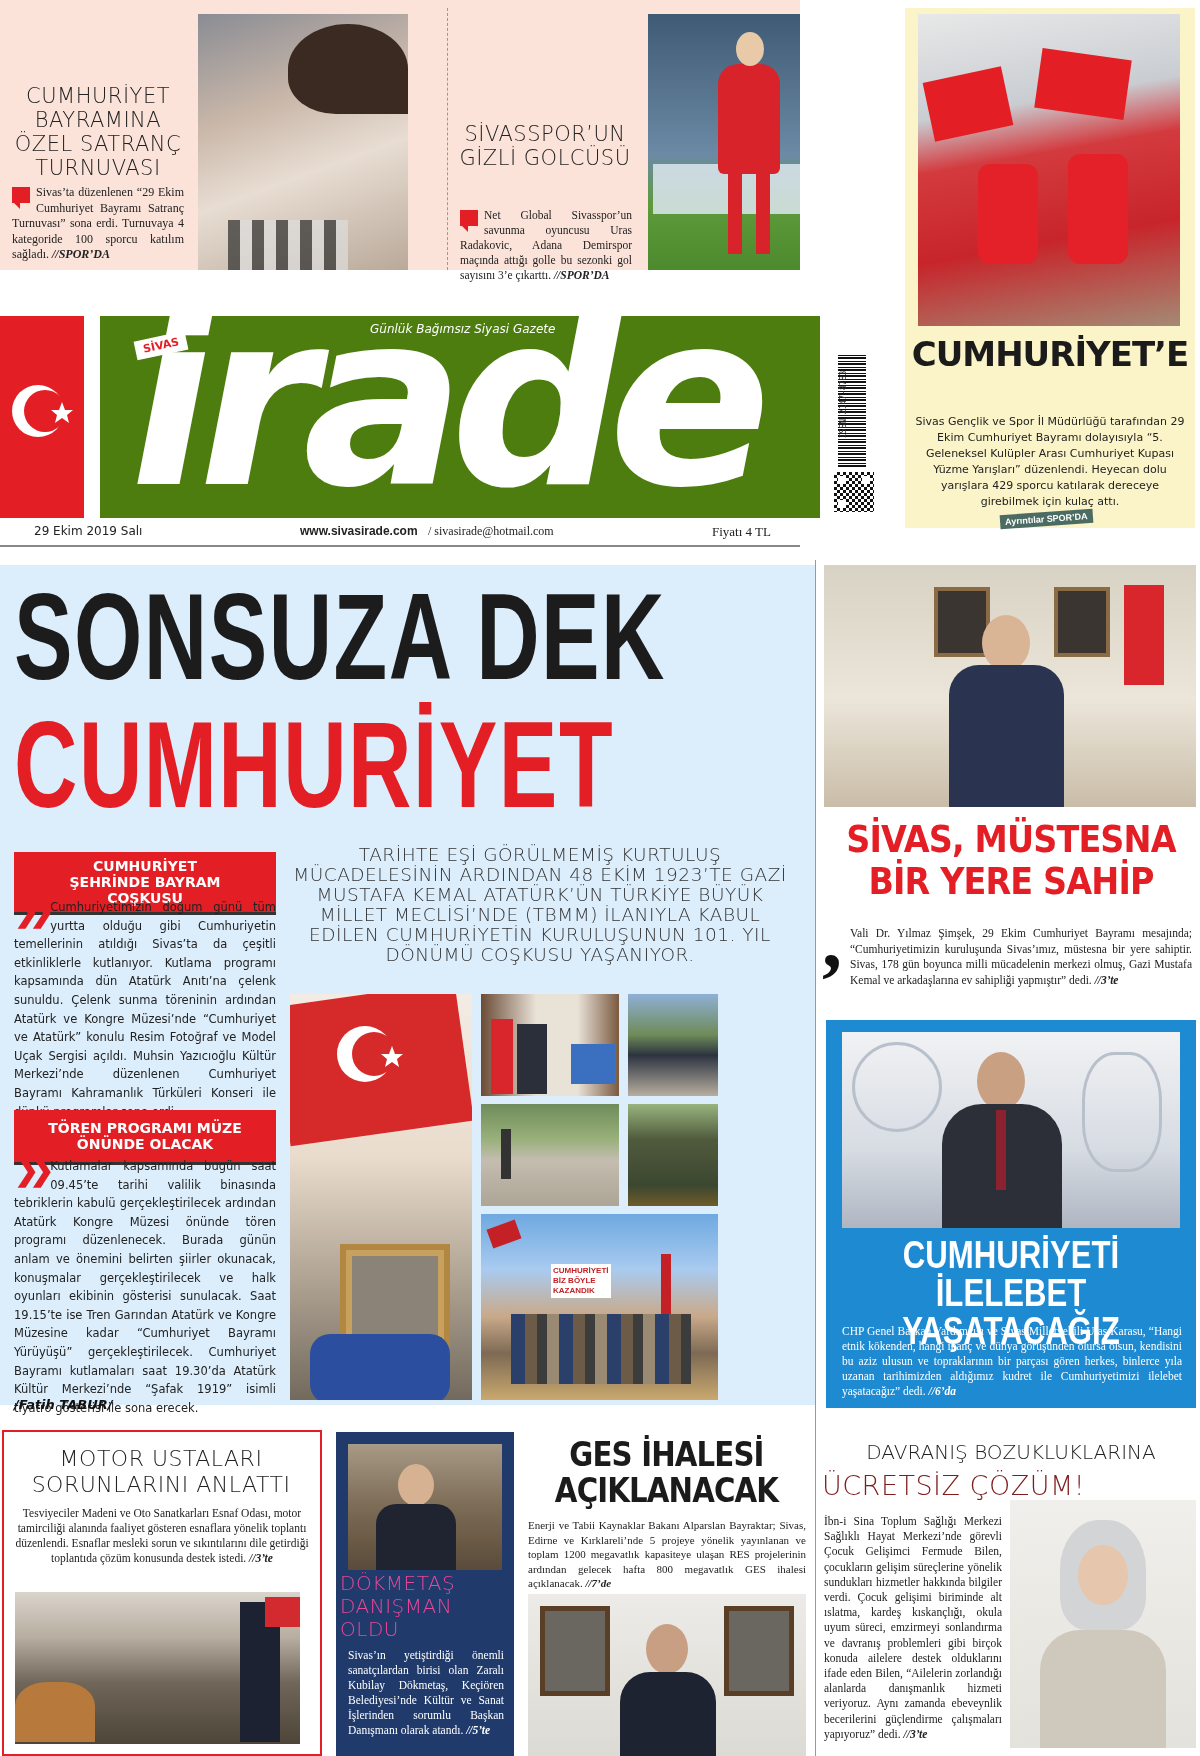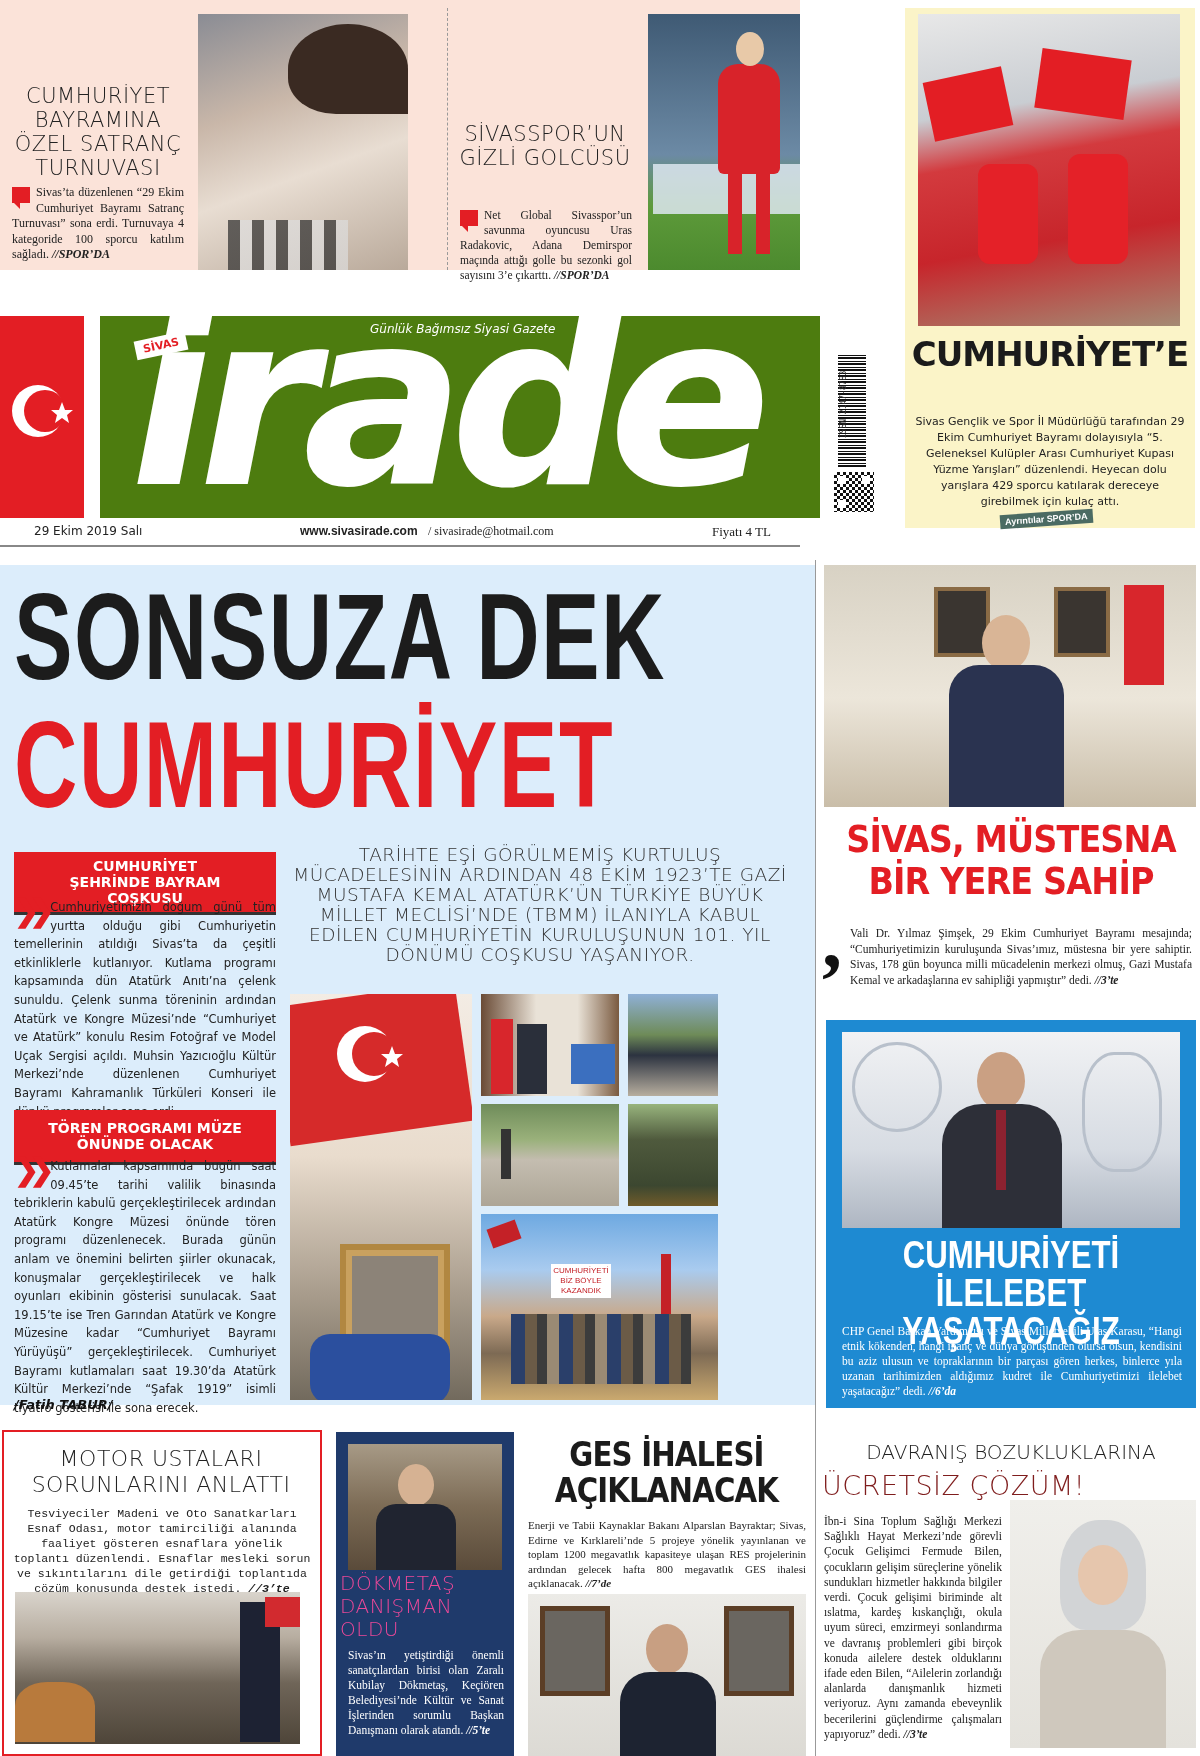--- a/index.html
+++ b/index.html
@@ -113,21 +113,21 @@
   <div style="position:absolute;left:10px;top:25px;width:22px;height:75px;background:#d8262c"></div>
   <div style="position:absolute;left:36px;top:30px;width:30px;height:70px;background:#2a2f3a"></div>
   <div style="position:absolute;left:90px;top:50px;width:44px;height:40px;background:#3b6fbf"></div>
 </div>
 <div class="photo" style="left:628px;top:994px;width:90px;height:102px;background:linear-gradient(180deg,#8fb0d6 0%,#6e8b58 40%,#2c3340 60%,#b7ae9f 100%)"></div>
 <div class="photo" style="left:481px;top:1104px;width:138px;height:102px;background:linear-gradient(180deg,#6f8c5a 0%,#9ab17b 35%,#c4bdb0 55%,#ada596 100%)">
   <div style="position:absolute;left:20px;top:25px;width:10px;height:50px;background:#333"></div>
 </div>
 <div class="photo" style="left:628px;top:1104px;width:90px;height:102px;background:linear-gradient(180deg,#98b47d 0%,#4f5a3d 35%,#3c4730 80%,#6f5b2a 100%)"></div>
 <div class="photo" style="left:481px;top:1214px;width:237px;height:186px;background:linear-gradient(180deg,#6ea9e1 0%,#a9cbef 30%,#c9a98a 55%,#7d6a54 75%,#caa96f 100%)">
-  <div style="position:absolute;left:70px;top:50px;width:60px;background:#fff;color:#c42127;font-family:'Liberation Sans',sans-serif;font-weight:normal;font-size:8px;line-height:10px;text-align:center;padding:2px">CUMHURİYETİ BİZ BÖYLE KAZANDIK</div>
+  <div style="position:absolute;left:70px;top:50px;width:60px;background:#fff;color:#c42127;font-family:'Liberation Sans',sans-serif;font-weight:bold;font-size:8px;line-height:10px;text-align:left;padding:2px">CUMHURİYETİ BİZ BÖYLE KAZANDIK</div>
   <div style="position:absolute;left:8px;top:10px;width:30px;height:20px;background:#c42127;transform:rotate(-20deg)"></div>
   <div style="position:absolute;left:180px;top:40px;width:10px;height:60px;background:#c42127"></div>
   <div style="position:absolute;left:30px;top:100px;width:180px;height:70px;background:repeating-linear-gradient(90deg,#2a3f6a 0 14px,#6b5b47 14px 26px,#3c3c3c 26px 36px,#9a8a74 36px 48px)"></div>
 </div>
 
 <div class="abs" style="left:815px;top:560px;height:1196px;border-left:1px solid #999"></div>
 
 <div class="photo" style="left:824px;top:565px;width:372px;height:242px;background:linear-gradient(180deg,#d8d2c4 0%,#ece6da 55%,#c9bda8 100%)">
   <div style="position:absolute;left:110px;top:22px;width:56px;height:70px;background:#3a3530;border:4px solid #8a6b45"></div>
   <div style="position:absolute;left:230px;top:22px;width:56px;height:70px;background:#3a3530;border:4px solid #8a6b45"></div>
@@ -155,21 +155,21 @@
 <div class="abs" style="left:826px;top:1236px;width:370px;text-align:center;font-family:'Liberation Sans',sans-serif;font-weight:bold;color:#fff;font-size:38px;line-height:38px;transform:scaleX(0.82);transform-origin:center top">
   <div>CUMHURİYETİ</div>
   <div>İLELEBET YAŞATACAĞIZ</div>
 </div>
 <div class="abs" style="left:842px;top:1324px;width:340px;color:#fff;font-family:'Liberation Serif',serif;font-size:11.5px;line-height:15px;text-align:justify">
   <span>CHP Genel Başkan Yardımcısı ve Sivas Milletvekili Ulaş Karasu, “Hangi etnik kökenden, hangi inanç ve dünya görüşünden olursa olsun, kendisini bu aziz ulusun ve topraklarının bir parçası gören herkes, binlerce yıla uzanan tarihimizden aldığımız kudret ile Cumhuriyetimizi ilelebet yaşatacağız” dedi.</span> <span class="tag">//6’da</span>
 </div>
 
 <div class="abs" style="left:2px;top:1430px;width:320px;height:326px;border:2px solid #e31e24"></div>
 <div class="abs thin" style="left:8px;top:1446px;width:306px;font-size:22px;line-height:26px;text-align:center;color:#222">MOTOR USTALARI SORUNLARINI ANLATTI</div>
-<div class="abs" style="left:12px;top:1506px;width:300px;font-family:Liberation Mono, monospace;font-size:11.5px;line-height:15px;text-align:center;color:#222">
+<div class="abs" style="left:12px;top:1506px;width:300px;font-family:Liberation Serif, serif;font-size:11.5px;line-height:15px;text-align:center;color:#222">
   <span>Tesviyeciler Madeni ve Oto Sanatkarları Esnaf Odası, motor tamirciliği alanında faaliyet gösteren esnaflara yönelik toplantı düzenlendi. Esnaflar mesleki sorun ve sıkıntılarını dile getirdiği toplantıda çözüm konusunda destek istedi.</span> <span class="tag">//3’te</span>
 </div>
 <div class="photo" style="left:15px;top:1592px;width:285px;height:152px;background:linear-gradient(180deg,#d9d4cc 0%,#b7ada0 30%,#6f6558 60%,#4e4539 100%)">
   <div style="position:absolute;left:0;top:90px;width:80px;height:60px;background:#b87a3c;border-radius:40% 40% 0 0"></div>
   <div style="position:absolute;left:225px;top:10px;width:40px;height:140px;background:#1d2233"></div>
   <div style="position:absolute;left:250px;top:5px;width:35px;height:30px;background:#d22a2f"></div>
 </div>
 
 <div class="abs" style="left:336px;top:1432px;width:178px;height:324px;background:#1f3a6b"></div>
 <div class="photo" style="left:348px;top:1444px;width:154px;height:126px;background:linear-gradient(180deg,#a79a86 0%,#7c6b55 50%,#5a4b3a 100%)">

